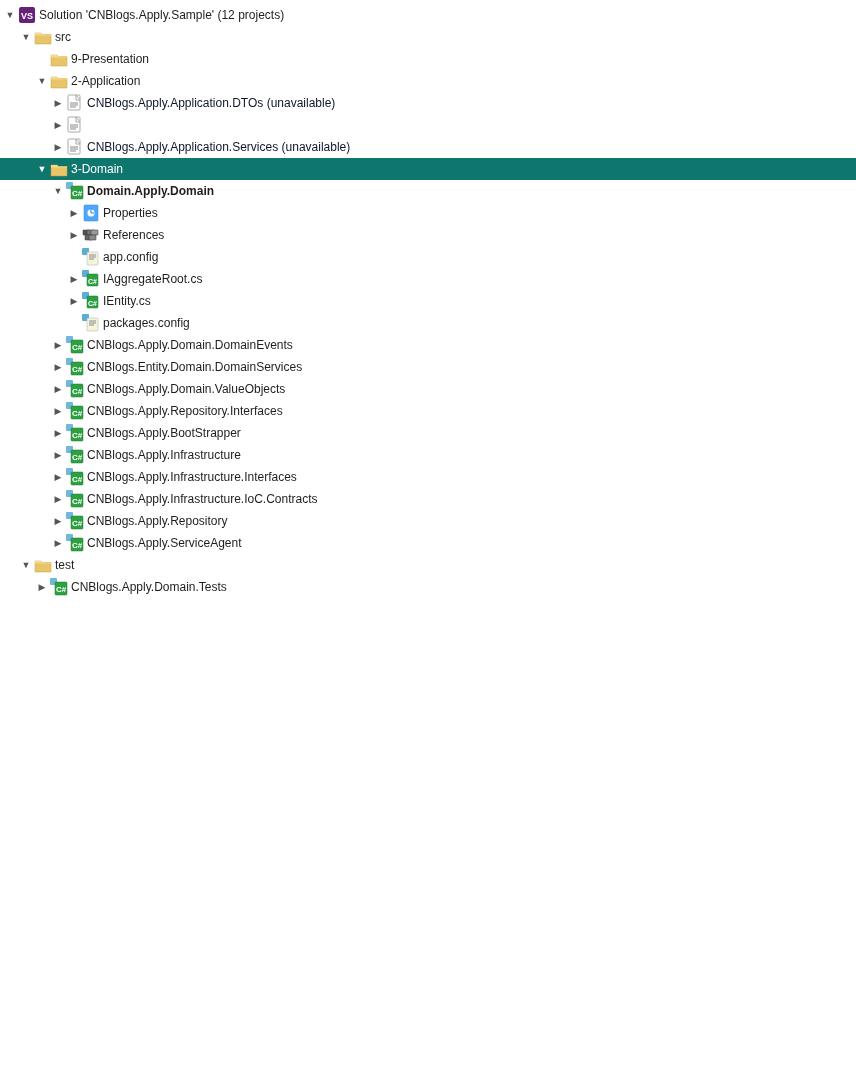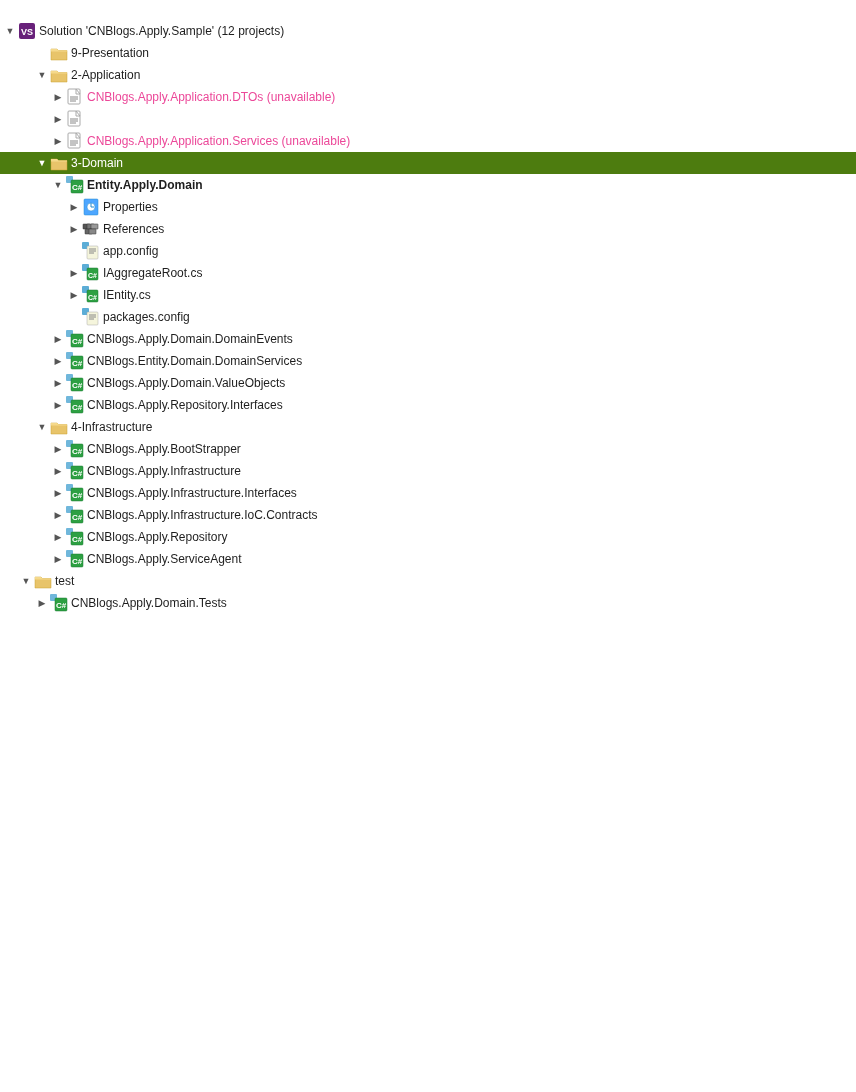--- a/index.html
+++ b/index.html
@@ -6,33 +6,33 @@
     body {
       background: #fff;
       font-family: 'Segoe UI', Arial, sans-serif;
       font-size: 13px;
       color: #1e1e1e;
       width: 856px;
       min-height: 1092px;
       overflow-x: hidden;
     }
     .tree {
-      padding: 20px 0;
+      padding: 4px 0;
       user-select: none;
     }
     .tree-item {
       display: flex;
       align-items: center;
       height: 22px;
       padding-right: 8px;
       cursor: pointer;
       white-space: nowrap;
     }
     .tree-item.selected {
-      background: #4d7c0f;
+      background: #0f766e;
       color: #fff;
     }
     .indent { display: inline-block; flex-shrink: 0; }
     .expand-btn {
       width: 16px;
       height: 16px;
       display: inline-flex;
       align-items: center;
       justify-content: center;
       flex-shrink: 0;
@@ -53,38 +53,49 @@
       display: inline-flex;
       align-items: center;
       justify-content: center;
     }
 
     .item-label {
       font-size: 12px;
       line-height: 1;
     }
     .item-label.bold { font-weight: 700; }
-    .item-label.unavailable { color: #ec4899; }
+    .item-label.unavailable { color: #0f172a; }
   </style>
 </head>
 <body>
 
 <div class="tree">
 <div class="tree-item">
       <span class="indent" style="width: 2px;"></span>
       <span class="expand-btn expanded"></span>
       <span class="icon">
         <svg viewBox="0 0 18 18" xmlns="http://www.w3.org/2000/svg">
     <rect x="1" y="1" width="16" height="16" rx="2" fill="#68217a"></rect>
     <text x="9" y="13" text-anchor="middle" font-size="9" font-weight="bold" fill="white" font-family="Arial">VS</text>
   </svg>
       </span>
       <span class="item-label">Solution 'CNBlogs.Apply.Sample' (12 projects)</span>
     </div>
     <div class="tree-item">
+      <span class="indent" style="width: 18px;"></span>
+      <span class="expand-btn expanded"></span>
+      <span class="icon">
+        <svg viewBox="0 0 18 18" xmlns="http://www.w3.org/2000/svg">
+      <path d="M1 5h6l1.5 1.5H17v9.5H1z" fill="#e8c46a" stroke="#c8a030" stroke-width="0.5"></path>
+      <path d="M1 5h6l1.5 1.5H17v1H1z" fill="#f5d98b" stroke="none"></path>
+    </svg>
+      </span>
+      <span class="item-label">src</span>
+    </div>
+    <div class="tree-item">
       <span class="indent" style="width: 34px;"></span>
       <span class="expand-btn leaf"></span>
       <span class="icon">
         <svg viewBox="0 0 18 18" xmlns="http://www.w3.org/2000/svg">
       <path d="M1 5h6l1.5 1.5H17v9.5H1z" fill="#e8c46a" stroke="#c8a030" stroke-width="0.5"></path>
       <path d="M1 5h6l1.5 1.5H17v1H1z" fill="#f5d98b" stroke="none"></path>
     </svg>
       </span>
       <span class="item-label">9-Presentation</span>
     </div>
@@ -157,21 +168,21 @@
     <div class="tree-item">
       <span class="indent" style="width: 50px;"></span>
       <span class="expand-btn expanded"></span>
       <span class="icon">
         <svg viewBox="0 0 18 18" xmlns="http://www.w3.org/2000/svg">
     <rect x="0" y="0" width="7" height="7" rx="1" fill="#3399cc" opacity="0.7"></rect>
     <rect x="5" y="4" width="12" height="13" rx="1" fill="#2da042" stroke="#1a7a30" stroke-width="0.5"></rect>
     <text x="11" y="14" text-anchor="middle" font-size="8" font-weight="bold" fill="white" font-family="Arial">C#</text>
   </svg>
       </span>
-      <span class="item-label bold">Entity.Apply.Domain</span>
+      <span class="item-label bold">Domain.Apply.Domain</span>
     </div>
     <div class="tree-item">
       <span class="indent" style="width: 66px;"></span>
       <span class="expand-btn collapsed"></span>
       <span class="icon">
         <svg viewBox="0 0 18 18" xmlns="http://www.w3.org/2000/svg">
     <rect x="2" y="1" width="14" height="16" rx="1" fill="#4da6ff" stroke="#2288cc" stroke-width="0.5"></rect>
     <circle cx="9" cy="9" r="4" fill="#fff" stroke="#2288cc" stroke-width="0.5"></circle>
     <path d="M9 5 L9 9 L12 9" stroke="#2288cc" stroke-width="1" fill="none"></path>
   </svg>
@@ -286,111 +297,100 @@
       <span class="icon">
         <svg viewBox="0 0 18 18" xmlns="http://www.w3.org/2000/svg">
     <rect x="0" y="0" width="7" height="7" rx="1" fill="#3399cc" opacity="0.7"></rect>
     <rect x="5" y="4" width="12" height="13" rx="1" fill="#2da042" stroke="#1a7a30" stroke-width="0.5"></rect>
     <text x="11" y="14" text-anchor="middle" font-size="8" font-weight="bold" fill="white" font-family="Arial">C#</text>
   </svg>
       </span>
       <span class="item-label">CNBlogs.Apply.Repository.Interfaces</span>
     </div>
     <div class="tree-item">
-      <span class="indent" style="width: 34px;"></span>
+      <span class="indent" style="width: 50px;"></span>
+      <span class="expand-btn collapsed"></span>
+      <span class="icon">
+        <svg viewBox="0 0 18 18" xmlns="http://www.w3.org/2000/svg">
+    <rect x="0" y="0" width="7" height="7" rx="1" fill="#3399cc" opacity="0.7"></rect>
+    <rect x="5" y="4" width="12" height="13" rx="1" fill="#2da042" stroke="#1a7a30" stroke-width="0.5"></rect>
+    <text x="11" y="14" text-anchor="middle" font-size="8" font-weight="bold" fill="white" font-family="Arial">C#</text>
+  </svg>
+      </span>
+      <span class="item-label">CNBlogs.Apply.BootStrapper</span>
+    </div>
+    <div class="tree-item">
+      <span class="indent" style="width: 50px;"></span>
+      <span class="expand-btn collapsed"></span>
+      <span class="icon">
+        <svg viewBox="0 0 18 18" xmlns="http://www.w3.org/2000/svg">
+    <rect x="0" y="0" width="7" height="7" rx="1" fill="#3399cc" opacity="0.7"></rect>
+    <rect x="5" y="4" width="12" height="13" rx="1" fill="#2da042" stroke="#1a7a30" stroke-width="0.5"></rect>
+    <text x="11" y="14" text-anchor="middle" font-size="8" font-weight="bold" fill="white" font-family="Arial">C#</text>
+  </svg>
+      </span>
+      <span class="item-label">CNBlogs.Apply.Infrastructure</span>
+    </div>
+    <div class="tree-item">
+      <span class="indent" style="width: 50px;"></span>
+      <span class="expand-btn collapsed"></span>
+      <span class="icon">
+        <svg viewBox="0 0 18 18" xmlns="http://www.w3.org/2000/svg">
+    <rect x="0" y="0" width="7" height="7" rx="1" fill="#3399cc" opacity="0.7"></rect>
+    <rect x="5" y="4" width="12" height="13" rx="1" fill="#2da042" stroke="#1a7a30" stroke-width="0.5"></rect>
+    <text x="11" y="14" text-anchor="middle" font-size="8" font-weight="bold" fill="white" font-family="Arial">C#</text>
+  </svg>
+      </span>
+      <span class="item-label">CNBlogs.Apply.Infrastructure.Interfaces</span>
+    </div>
+    <div class="tree-item">
+      <span class="indent" style="width: 50px;"></span>
+      <span class="expand-btn collapsed"></span>
+      <span class="icon">
+        <svg viewBox="0 0 18 18" xmlns="http://www.w3.org/2000/svg">
+    <rect x="0" y="0" width="7" height="7" rx="1" fill="#3399cc" opacity="0.7"></rect>
+    <rect x="5" y="4" width="12" height="13" rx="1" fill="#2da042" stroke="#1a7a30" stroke-width="0.5"></rect>
+    <text x="11" y="14" text-anchor="middle" font-size="8" font-weight="bold" fill="white" font-family="Arial">C#</text>
+  </svg>
+      </span>
+      <span class="item-label">CNBlogs.Apply.Infrastructure.IoC.Contracts</span>
+    </div>
+    <div class="tree-item">
+      <span class="indent" style="width: 50px;"></span>
+      <span class="expand-btn collapsed"></span>
+      <span class="icon">
+        <svg viewBox="0 0 18 18" xmlns="http://www.w3.org/2000/svg">
+    <rect x="0" y="0" width="7" height="7" rx="1" fill="#3399cc" opacity="0.7"></rect>
+    <rect x="5" y="4" width="12" height="13" rx="1" fill="#2da042" stroke="#1a7a30" stroke-width="0.5"></rect>
+    <text x="11" y="14" text-anchor="middle" font-size="8" font-weight="bold" fill="white" font-family="Arial">C#</text>
+  </svg>
+      </span>
+      <span class="item-label">CNBlogs.Apply.Repository</span>
+    </div>
+    <div class="tree-item">
+      <span class="indent" style="width: 50px;"></span>
+      <span class="expand-btn collapsed"></span>
+      <span class="icon">
+        <svg viewBox="0 0 18 18" xmlns="http://www.w3.org/2000/svg">
+    <rect x="0" y="0" width="7" height="7" rx="1" fill="#3399cc" opacity="0.7"></rect>
+    <rect x="5" y="4" width="12" height="13" rx="1" fill="#2da042" stroke="#1a7a30" stroke-width="0.5"></rect>
+    <text x="11" y="14" text-anchor="middle" font-size="8" font-weight="bold" fill="white" font-family="Arial">C#</text>
+  </svg>
+      </span>
+      <span class="item-label">CNBlogs.Apply.ServiceAgent</span>
+    </div>
+    <div class="tree-item">
+      <span class="indent" style="width: 18px;"></span>
       <span class="expand-btn expanded"></span>
       <span class="icon">
         <svg viewBox="0 0 18 18" xmlns="http://www.w3.org/2000/svg">
       <path d="M1 5h6l1.5 1.5H17v9.5H1z" fill="#e8c46a" stroke="#c8a030" stroke-width="0.5"></path>
       <path d="M1 5h6l1.5 1.5H17v1H1z" fill="#f5d98b" stroke="none"></path>
     </svg>
       </span>
-      <span class="item-label">4-Infrastructure</span>
-    </div>
-    <div class="tree-item">
-      <span class="indent" style="width: 50px;"></span>
-      <span class="expand-btn collapsed"></span>
-      <span class="icon">
-        <svg viewBox="0 0 18 18" xmlns="http://www.w3.org/2000/svg">
-    <rect x="0" y="0" width="7" height="7" rx="1" fill="#3399cc" opacity="0.7"></rect>
-    <rect x="5" y="4" width="12" height="13" rx="1" fill="#2da042" stroke="#1a7a30" stroke-width="0.5"></rect>
-    <text x="11" y="14" text-anchor="middle" font-size="8" font-weight="bold" fill="white" font-family="Arial">C#</text>
-  </svg>
-      </span>
-      <span class="item-label">CNBlogs.Apply.BootStrapper</span>
-    </div>
-    <div class="tree-item">
-      <span class="indent" style="width: 50px;"></span>
-      <span class="expand-btn collapsed"></span>
-      <span class="icon">
-        <svg viewBox="0 0 18 18" xmlns="http://www.w3.org/2000/svg">
-    <rect x="0" y="0" width="7" height="7" rx="1" fill="#3399cc" opacity="0.7"></rect>
-    <rect x="5" y="4" width="12" height="13" rx="1" fill="#2da042" stroke="#1a7a30" stroke-width="0.5"></rect>
-    <text x="11" y="14" text-anchor="middle" font-size="8" font-weight="bold" fill="white" font-family="Arial">C#</text>
-  </svg>
-      </span>
-      <span class="item-label">CNBlogs.Apply.Infrastructure</span>
-    </div>
-    <div class="tree-item">
-      <span class="indent" style="width: 50px;"></span>
-      <span class="expand-btn collapsed"></span>
-      <span class="icon">
-        <svg viewBox="0 0 18 18" xmlns="http://www.w3.org/2000/svg">
-    <rect x="0" y="0" width="7" height="7" rx="1" fill="#3399cc" opacity="0.7"></rect>
-    <rect x="5" y="4" width="12" height="13" rx="1" fill="#2da042" stroke="#1a7a30" stroke-width="0.5"></rect>
-    <text x="11" y="14" text-anchor="middle" font-size="8" font-weight="bold" fill="white" font-family="Arial">C#</text>
-  </svg>
-      </span>
-      <span class="item-label">CNBlogs.Apply.Infrastructure.Interfaces</span>
-    </div>
-    <div class="tree-item">
-      <span class="indent" style="width: 50px;"></span>
-      <span class="expand-btn collapsed"></span>
-      <span class="icon">
-        <svg viewBox="0 0 18 18" xmlns="http://www.w3.org/2000/svg">
-    <rect x="0" y="0" width="7" height="7" rx="1" fill="#3399cc" opacity="0.7"></rect>
-    <rect x="5" y="4" width="12" height="13" rx="1" fill="#2da042" stroke="#1a7a30" stroke-width="0.5"></rect>
-    <text x="11" y="14" text-anchor="middle" font-size="8" font-weight="bold" fill="white" font-family="Arial">C#</text>
-  </svg>
-      </span>
-      <span class="item-label">CNBlogs.Apply.Infrastructure.IoC.Contracts</span>
-    </div>
-    <div class="tree-item">
-      <span class="indent" style="width: 50px;"></span>
-      <span class="expand-btn collapsed"></span>
-      <span class="icon">
-        <svg viewBox="0 0 18 18" xmlns="http://www.w3.org/2000/svg">
-    <rect x="0" y="0" width="7" height="7" rx="1" fill="#3399cc" opacity="0.7"></rect>
-    <rect x="5" y="4" width="12" height="13" rx="1" fill="#2da042" stroke="#1a7a30" stroke-width="0.5"></rect>
-    <text x="11" y="14" text-anchor="middle" font-size="8" font-weight="bold" fill="white" font-family="Arial">C#</text>
-  </svg>
-      </span>
-      <span class="item-label">CNBlogs.Apply.Repository</span>
-    </div>
-    <div class="tree-item">
-      <span class="indent" style="width: 50px;"></span>
-      <span class="expand-btn collapsed"></span>
-      <span class="icon">
-        <svg viewBox="0 0 18 18" xmlns="http://www.w3.org/2000/svg">
-    <rect x="0" y="0" width="7" height="7" rx="1" fill="#3399cc" opacity="0.7"></rect>
-    <rect x="5" y="4" width="12" height="13" rx="1" fill="#2da042" stroke="#1a7a30" stroke-width="0.5"></rect>
-    <text x="11" y="14" text-anchor="middle" font-size="8" font-weight="bold" fill="white" font-family="Arial">C#</text>
-  </svg>
-      </span>
-      <span class="item-label">CNBlogs.Apply.ServiceAgent</span>
-    </div>
-    <div class="tree-item">
-      <span class="indent" style="width: 18px;"></span>
-      <span class="expand-btn expanded"></span>
-      <span class="icon">
-        <svg viewBox="0 0 18 18" xmlns="http://www.w3.org/2000/svg">
-      <path d="M1 5h6l1.5 1.5H17v9.5H1z" fill="#e8c46a" stroke="#c8a030" stroke-width="0.5"></path>
-      <path d="M1 5h6l1.5 1.5H17v1H1z" fill="#f5d98b" stroke="none"></path>
-    </svg>
-      </span>
       <span class="item-label">test</span>
     </div>
     <div class="tree-item">
       <span class="indent" style="width: 34px;"></span>
       <span class="expand-btn collapsed"></span>
       <span class="icon">
         <svg viewBox="0 0 18 18" xmlns="http://www.w3.org/2000/svg">
     <rect x="0" y="0" width="7" height="7" rx="1" fill="#3399cc" opacity="0.7"></rect>
     <rect x="5" y="4" width="12" height="13" rx="1" fill="#2da042" stroke="#1a7a30" stroke-width="0.5"></rect>
     <text x="11" y="14" text-anchor="middle" font-size="8" font-weight="bold" fill="white" font-family="Arial">C#</text>

